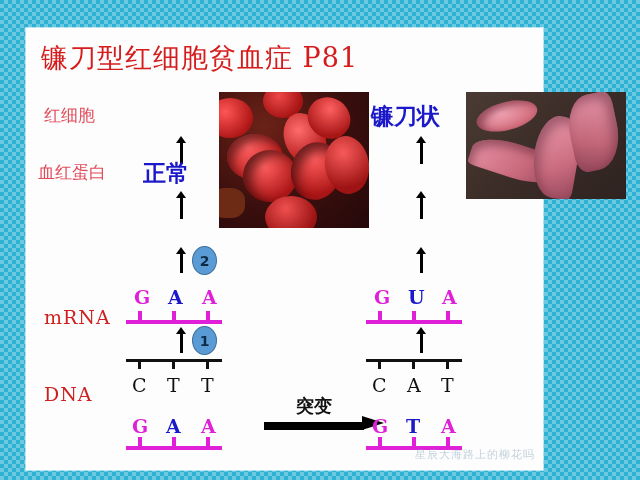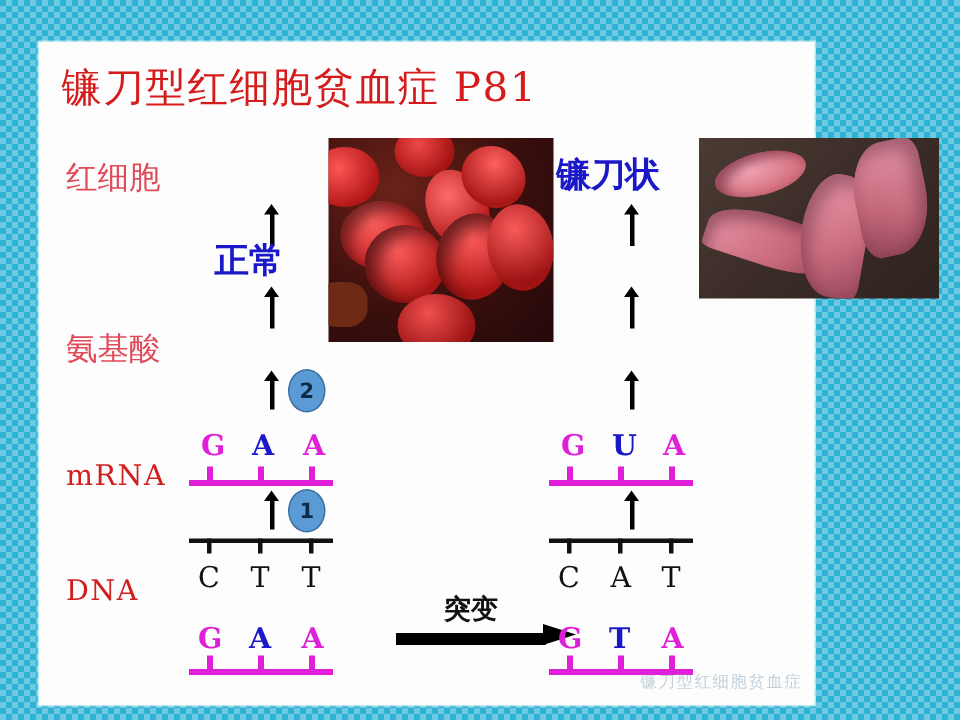--- a/index.html
+++ b/index.html
@@ -27,21 +27,21 @@
   .ttl{
     position:absolute;left:15px;top:12px;
     color:#d51b1b;
     font-size:27px;letter-spacing:1px;
     font-family:"DejaVu Serif", serif;
     white-space:nowrap;
   }
   
   .lab-red{
     position:absolute;color:#e04b5a;
-    font-size:21px;font-family:"DejaVu Serif", serif;white-space:nowrap;
+    font-size:17px;font-family:"DejaVu Serif", serif;white-space:nowrap;
   }
   .lab-blue{
     position:absolute;color:#1a18c8;
     font-size:23px;font-weight:bold;
     font-family:"DejaVu Sans", sans-serif;white-space:nowrap;
   }
   .lab-red-lat{
     position:absolute;color:#cf2020;
     font-size:19px;font-family:"DejaVu Serif", serif;
     letter-spacing:1px;white-space:nowrap;
@@ -102,28 +102,28 @@
 
   <div class="ttl">镰刀型红细胞贫血症  P81</div>
 
   <div class="lab-red" style="left:18px; top:76px;">红细胞</div>
 
   <div class="uarr" style="left:148px;top:108px;height:28px;">
     <div class="head"></div>
       <div class="shaft" style="height:23px;"></div>
   </div>
 
+  <div class="lab-red" style="left:12px; top:133px;">血红蛋白</div>
   <div class="lab-blue" style="left:117px;top:130px;">正常</div>
 
   <div class="uarr" style="left:148px;top:163px;height:28px;">
     <div class="head"></div>
       <div class="shaft" style="height:23px;"></div>
   </div>
 
-  <div class="lab-red" style="left:18px; top:190px;">氨基酸</div>
 
   <div class="uarr" style="left:148px;top:219px;height:26px;">
     <div class="head"></div>
       <div class="shaft" style="height:21px;"></div>
   </div>
 
   <div class="bub" style="left:166px;top:218px;">2</div>
 
   <div class="lab-red-lat" style="left:18px;top:278px;">mRNA</div>
 
@@ -246,15 +246,15 @@
     <div style="position:absolute;left:68px;top:24px;width:44px;height:82px;
          border-radius:45% 45% 12% 55%;
          background:linear-gradient(150deg,#f0a0b2,#cb6d80 60%,#96475b);
          transform:rotate(10deg);box-shadow:inset 6px 6px 12px rgba(70,20,35,.45);"></div>
     <div style="position:absolute;left:104px;top:2px;width:48px;height:76px;
          border-radius:50% 18% 55% 22%;
          background:linear-gradient(200deg,#eb9aae,#c26779 62%,#8f4256);
          transform:rotate(-12deg);box-shadow:inset -6px 6px 12px rgba(70,20,35,.45);"></div>
   </div>
 
-  <div id="watermark">镰刀型红细胞贫血症</div>
+  <div id="watermark">星辰大海路上的柳花吗</div>
 
 </div>
 
 </body></html>

